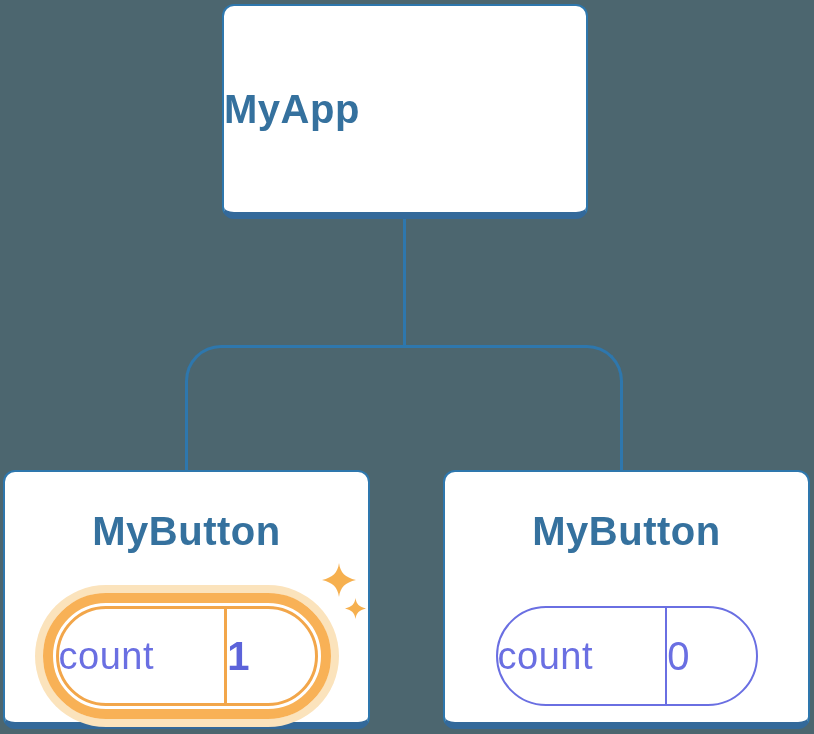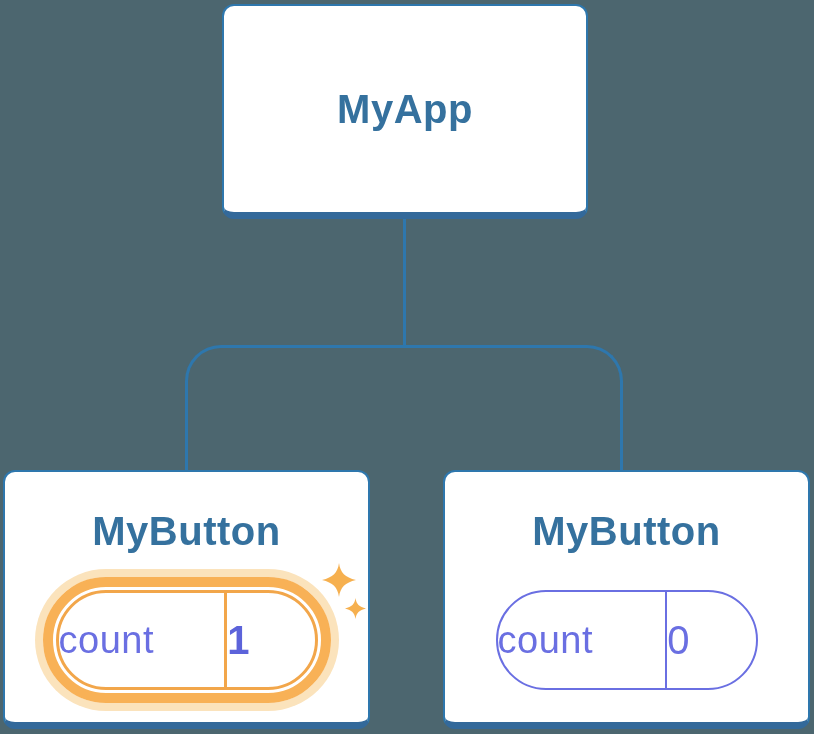--- a/index.html
+++ b/index.html
@@ -28,26 +28,26 @@
   }
   .node{
     position:absolute;
     background:var(--card);
     border:2px solid var(--line);
     border-bottom:7px solid var(--line-dark);
     border-radius:12px;
   }
   .node-root{
     left:222px;top:4px;width:366px;height:215px;
-    display:flex;align-items:center;justify-content:center;
+    display:flex;align-items:center;justify-content:flex-start;
   }
   .node-child{
     top:470px;width:367px;height:259px;
     display:flex;flex-direction:column;align-items:center;
-    padding-top:36px;gap:36px;
+    padding-top:36px;gap:52px;
   }
   .node-child-left{left:3px;}
   .node-child-right{left:443px;}
   .node-title{
     color:var(--title);
     font-size:40px;
     font-weight:600;
     letter-spacing:.5px;
     line-height:46px;
     white-space:nowrap;

